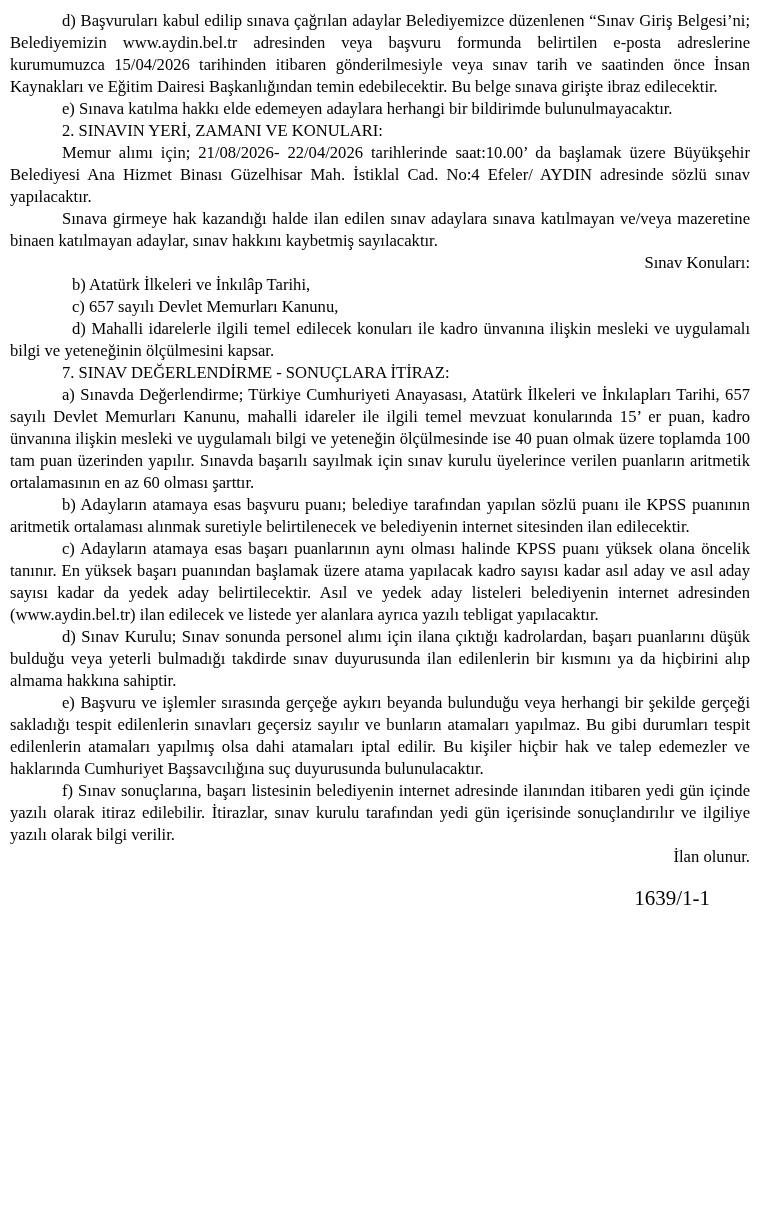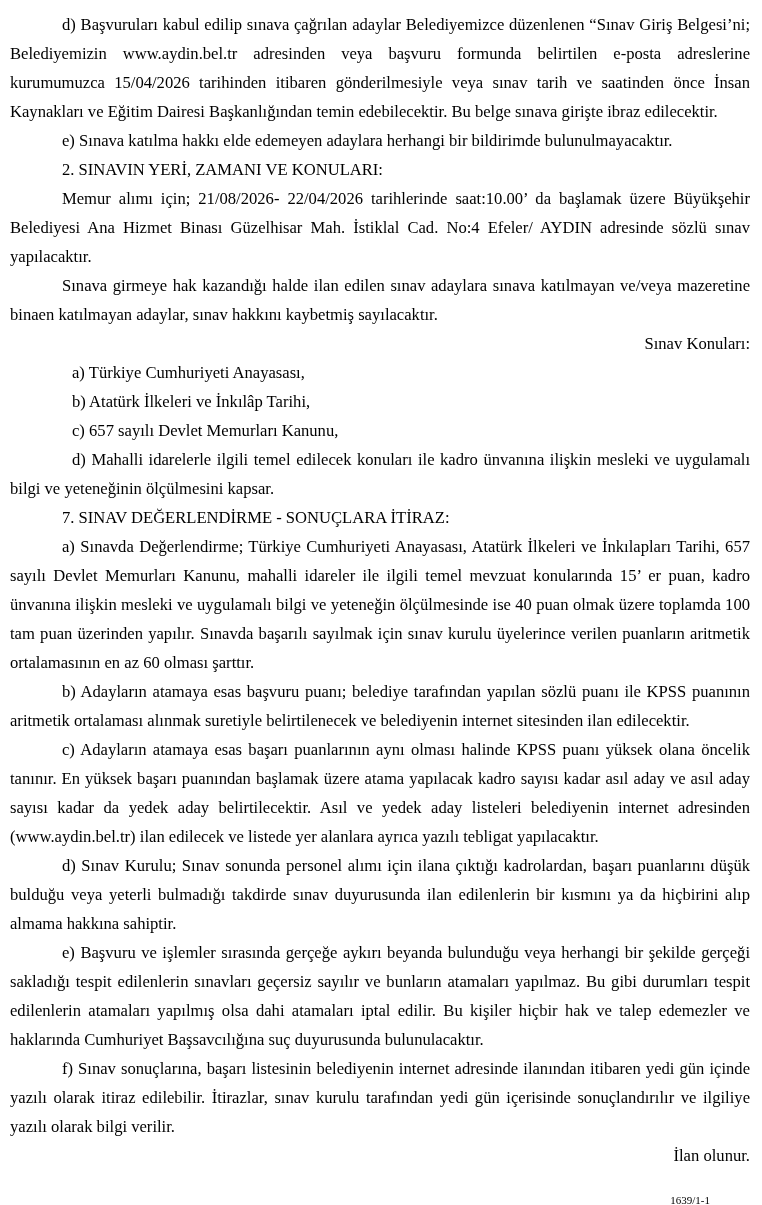--- a/index.html
+++ b/index.html
@@ -16,21 +16,21 @@
   }
   .page {
     position: relative;
     width: 762px;
     height: 1205px;
     box-sizing: border-box;
     padding: 10px 12px 0 10px;
   }
   .doc-body {
     font-size: 16.6px;
-    line-height: 29px;
+    line-height: 22px;
   }
   
   p.para {
     margin: 0;
     text-align: justify;
     text-justify: inter-word;
     text-indent: 52px;
     
   }
   
@@ -59,37 +59,36 @@
     margin: 0;
     text-align: justify;
     text-justify: inter-word;
     text-indent: 62px;
   }
   .footer-ref {
     margin: 0;
     margin-top: 18px;
     text-align: right;
     padding-right: 40px;
-    font-size: 11px;
+    font-size: 21px;
     line-height: 25.1px;
     white-space: nowrap;
   }
 </style>
 </head>
 <body>
 
 <div class="page">
   <div class="doc-body" id="doc-body">
       <p class="para">d) Başvuruları kabul edilip sınava çağrılan adaylar Belediyemizce düzenlenen “Sınav Giriş Belgesi’ni; Belediyemizin www.aydin.bel.tr adresinden veya başvuru formunda belirtilen e-posta adreslerine kurumumuzca 15/04/2026 tarihinden itibaren gönderilmesiyle veya sınav tarih ve saatinden önce İnsan Kaynakları ve Eğitim Dairesi Başkanlığından temin edebilecektir. Bu belge sınava girişte ibraz edilecektir.</p>
       <p class="para">e) Sınava katılma hakkı elde edemeyen adaylara herhangi bir bildirimde bulunulmayacaktır.</p>
       <p class="heading-line">2. SINAVIN YERİ, ZAMANI VE KONULARI:</p>
       <p class="para">Memur alımı için; 21/08/2026- 22/04/2026 tarihlerinde saat:10.00’ da başlamak üzere Büyükşehir Belediyesi Ana Hizmet Binası Güzelhisar Mah. İstiklal Cad. No:4 Efeler/ AYDIN adresinde sözlü sınav yapılacaktır.</p>
       <p class="para">Sınava girmeye hak kazandığı halde ilan edilen sınav adaylara sınava katılmayan ve/veya mazeretine binaen katılmayan adaylar, sınav hakkını kaybetmiş sayılacaktır.</p>
       <p class="short-line">Sınav Konuları:</p>
-      <p class="list-line">a) Türkiye Cumhuriyeti Anayasası,</p>
       <p class="list-line">b) Atatürk İlkeleri ve İnkılâp Tarihi,</p>
       <p class="list-line">c) 657 sayılı Devlet Memurları Kanunu,</p>
       <p class="list-para">d) Mahalli idarelerle ilgili temel edilecek konuları ile kadro ünvanına ilişkin mesleki ve uygulamalı bilgi ve yeteneğinin ölçülmesini kapsar.</p>
       <p class="heading-line">7. SINAV DEĞERLENDİRME - SONUÇLARA İTİRAZ:</p>
       <p class="para">a) Sınavda Değerlendirme; Türkiye Cumhuriyeti Anayasası, Atatürk İlkeleri ve İnkılapları Tarihi, 657 sayılı Devlet Memurları Kanunu, mahalli idareler ile ilgili temel mevzuat konularında 15’ er puan, kadro ünvanına ilişkin mesleki ve uygulamalı bilgi ve yeteneğin ölçülmesinde ise 40 puan olmak üzere toplamda 100 tam puan üzerinden yapılır. Sınavda başarılı sayılmak için sınav kurulu üyelerince verilen puanların aritmetik ortalamasının en az 60 olması şarttır.</p>
       <p class="para">b) Adayların atamaya esas başvuru puanı; belediye tarafından yapılan sözlü puanı ile KPSS puanının aritmetik ortalaması alınmak suretiyle belirtilenecek ve belediyenin internet sitesinden ilan edilecektir.</p>
       <p class="para">c) Adayların atamaya esas başarı puanlarının aynı olması halinde KPSS puanı yüksek olana öncelik tanınır. En yüksek başarı puanından başlamak üzere atama yapılacak kadro sayısı kadar asıl aday ve asıl aday sayısı kadar da yedek aday belirtilecektir. Asıl ve yedek aday listeleri belediyenin internet adresinden (www.aydin.bel.tr) ilan edilecek ve listede yer alanlara ayrıca yazılı tebligat yapılacaktır.</p>
       <p class="para">d) Sınav Kurulu; Sınav sonunda personel alımı için ilana çıktığı kadrolardan, başarı puanlarını düşük bulduğu veya yeterli bulmadığı takdirde sınav duyurusunda ilan edilenlerin bir kısmını ya da hiçbirini alıp almama hakkına sahiptir.</p>
       <p class="para">e) Başvuru ve işlemler sırasında gerçeğe aykırı beyanda bulunduğu veya herhangi bir şekilde gerçeği sakladığı tespit edilenlerin sınavları geçersiz sayılır ve bunların atamaları yapılmaz. Bu gibi durumları tespit edilenlerin atamaları yapılmış olsa dahi atamaları iptal edilir. Bu kişiler hiçbir hak ve talep edemezler ve haklarında Cumhuriyet Başsavcılığına suç duyurusunda bulunulacaktır.</p>
       <p class="para">f) Sınav sonuçlarına, başarı listesinin belediyenin internet adresinde ilanından itibaren yedi gün içinde yazılı olarak itiraz edilebilir. İtirazlar, sınav kurulu tarafından yedi gün içerisinde sonuçlandırılır ve ilgiliye yazılı olarak bilgi verilir.</p>

